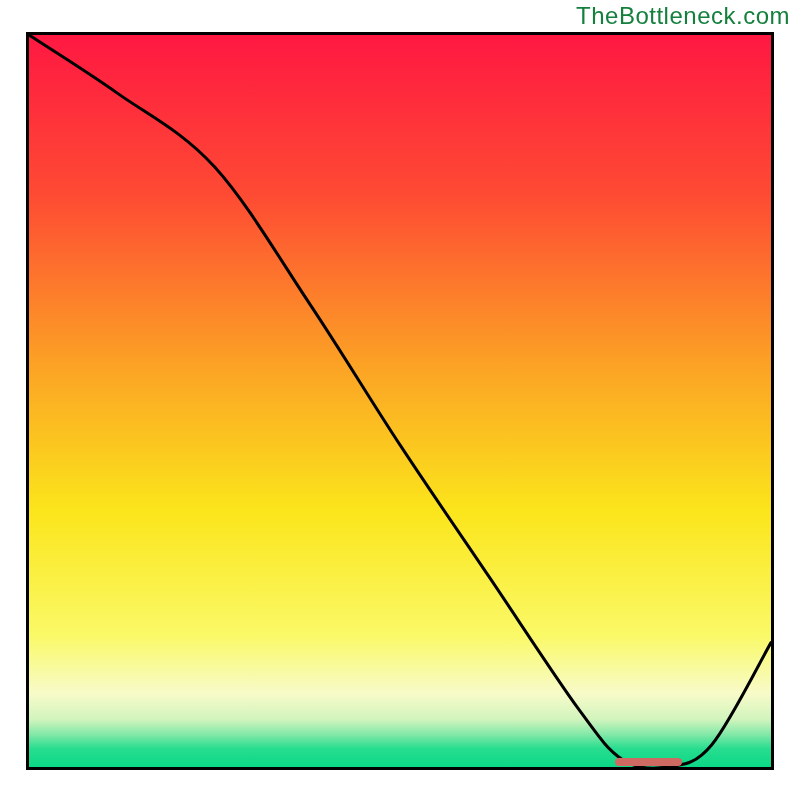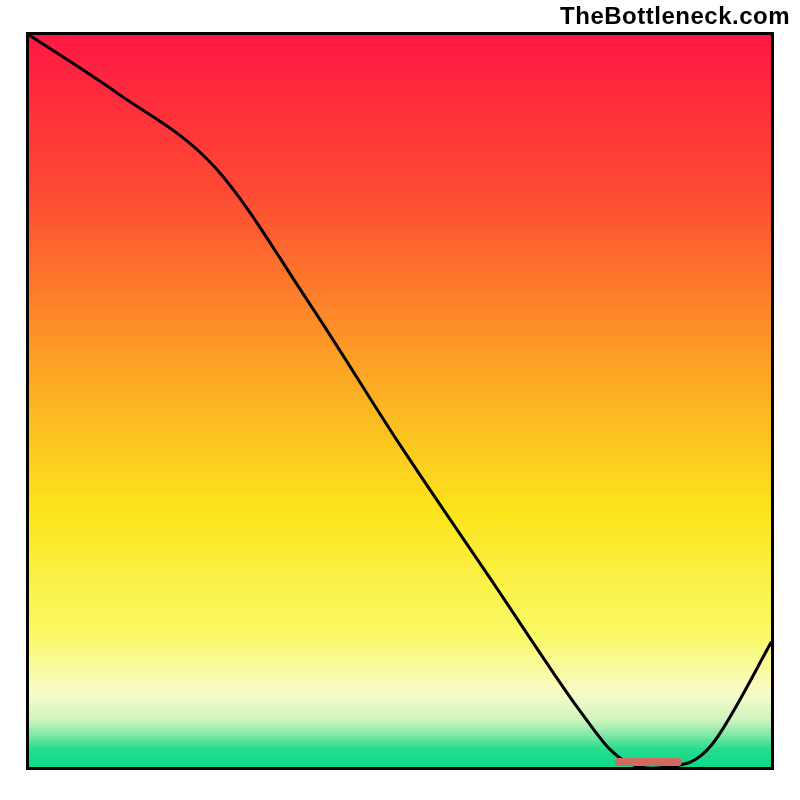--- a/index.html
+++ b/index.html
@@ -15,22 +15,22 @@
     position: relative;
     width: 800px;
     height: 800px;
     box-sizing: border-box;
   }
   .watermark {
     position: absolute;
     top: 2px;
     right: 10px;
     font-size: 24px;
-    font-weight: 700;
-    color: #000000;
+    font-weight: 400;
+    color: #15803d;
     letter-spacing: 0.5px;
   }
   .plot-area {
     position: absolute;
     left: 26px;
     top: 32px;
     width: 748px;
     height: 738px;
     border: 3px solid #000000;
     box-sizing: border-box;

